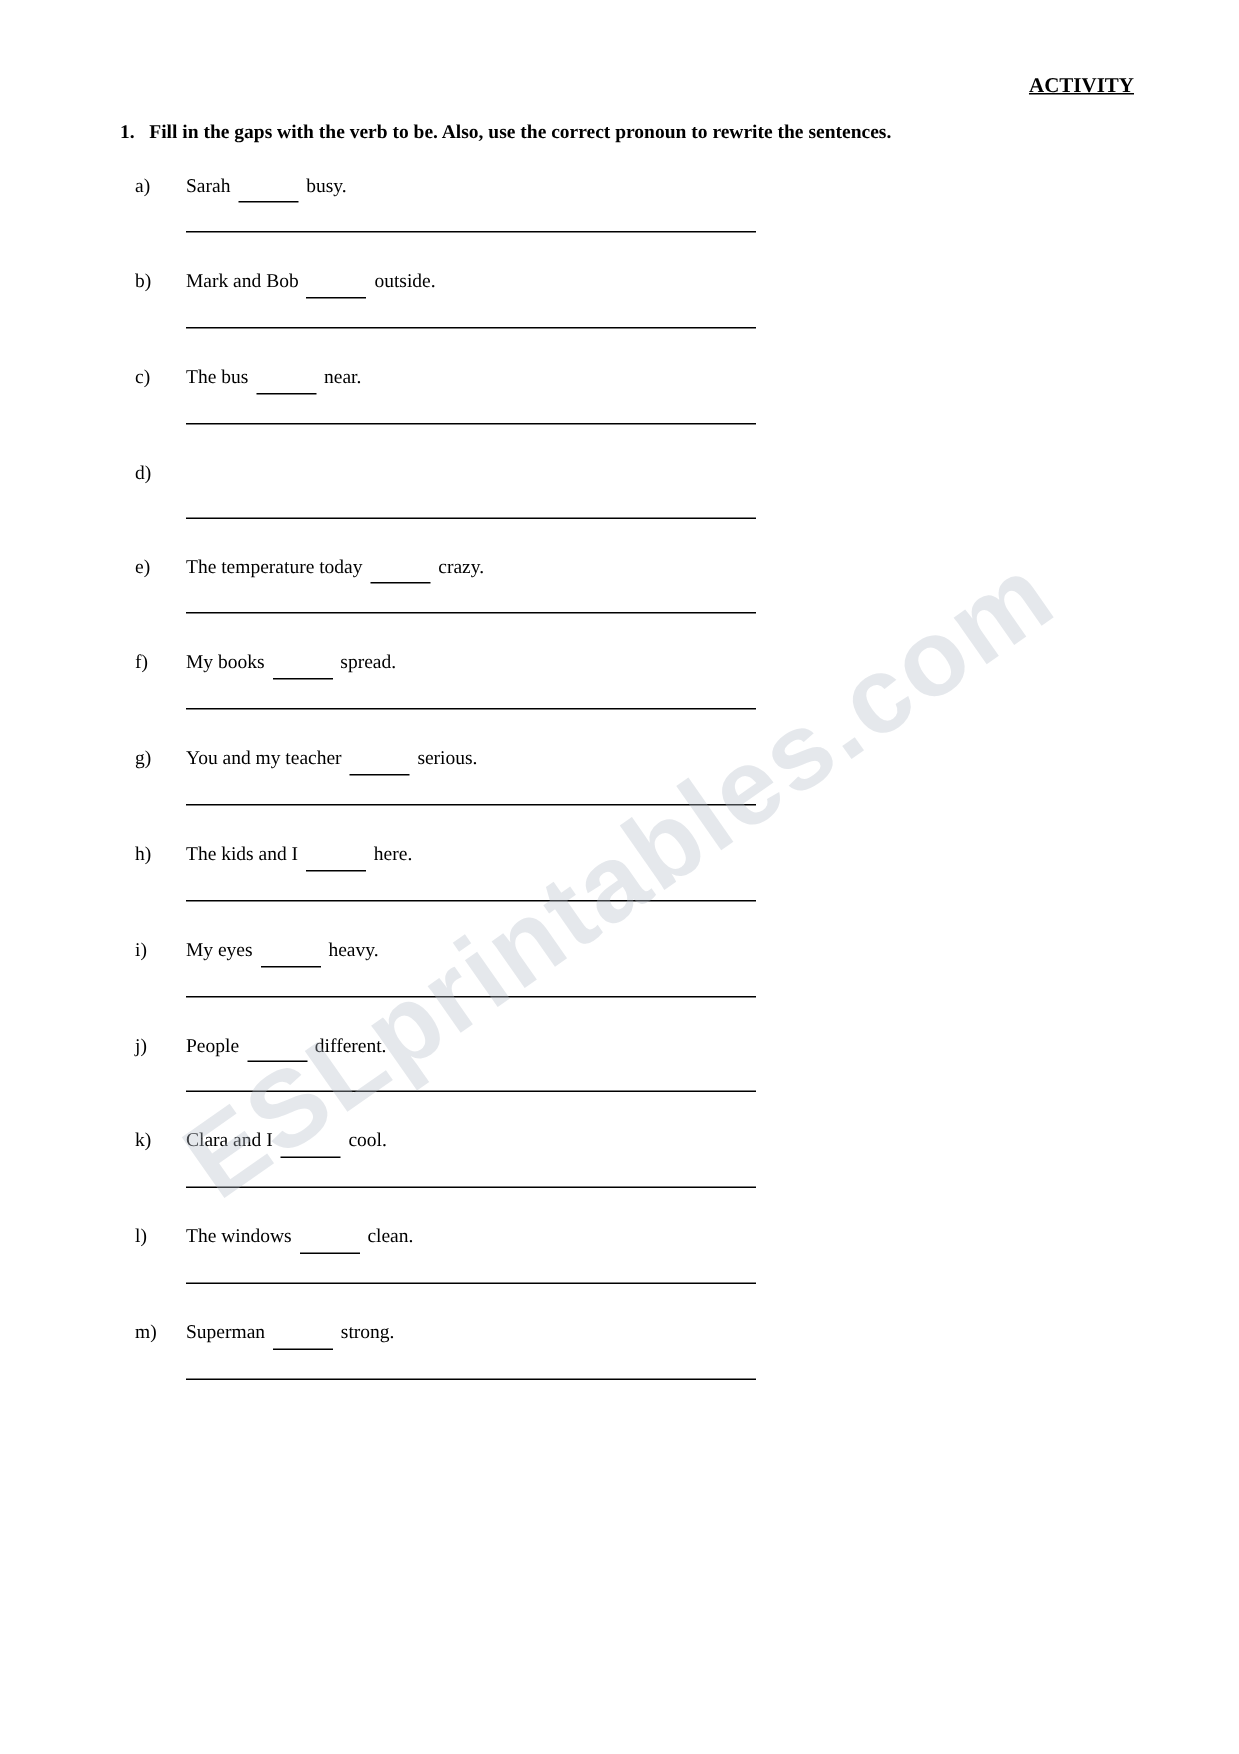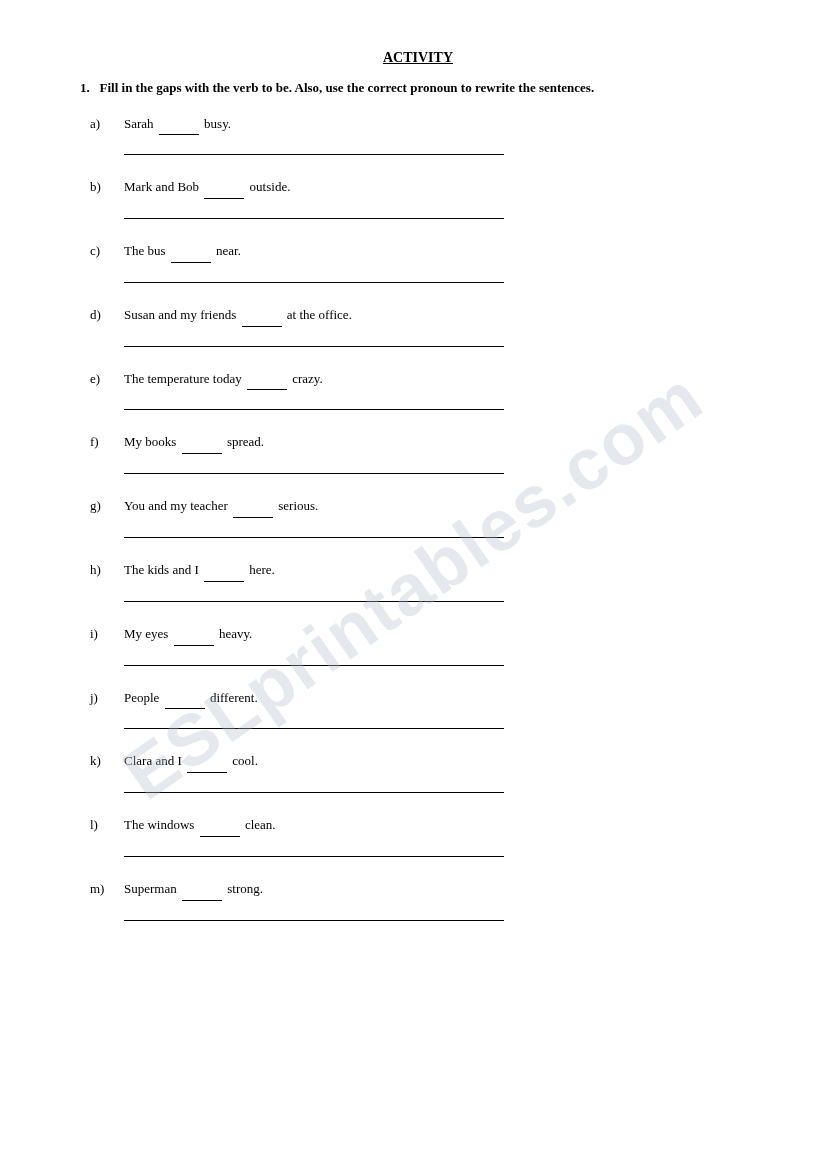--- a/index.html
+++ b/index.html
@@ -36,21 +36,21 @@
       color: rgba(180, 190, 200, 0.35);
       font-family: Arial, sans-serif;
       font-weight: bold;
       white-space: nowrap;
       pointer-events: none;
       z-index: 10;
       letter-spacing: 2px;
     }
 
     .title {
-      text-align: center;
+      text-align: right;
       font-weight: bold;
       font-size: 14px;
       margin-bottom: 12px;
       text-decoration: underline;
     }
 
     .instruction {
       font-size: 13px;
       margin-bottom: 16px;
       line-height: 1.5;
@@ -128,21 +128,20 @@
       <div class="question-item">
         <div class="question-text">
           <span class="question-label">c)</span>
           <span>The bus <span class="blank">&nbsp;&nbsp;&nbsp;&nbsp;&nbsp;&nbsp;&nbsp;</span> near.</span>
         </div>
         <div class="answer-line"></div>
       </div>
       <div class="question-item">
         <div class="question-text">
           <span class="question-label">d)</span>
-          <span>Susan and my friends <span class="blank">&nbsp;&nbsp;&nbsp;&nbsp;&nbsp;&nbsp;&nbsp;</span> at the office.</span>
         </div>
         <div class="answer-line"></div>
       </div>
       <div class="question-item">
         <div class="question-text">
           <span class="question-label">e)</span>
           <span>The temperature today <span class="blank">&nbsp;&nbsp;&nbsp;&nbsp;&nbsp;&nbsp;&nbsp;</span> crazy.</span>
         </div>
         <div class="answer-line"></div>
       </div>

